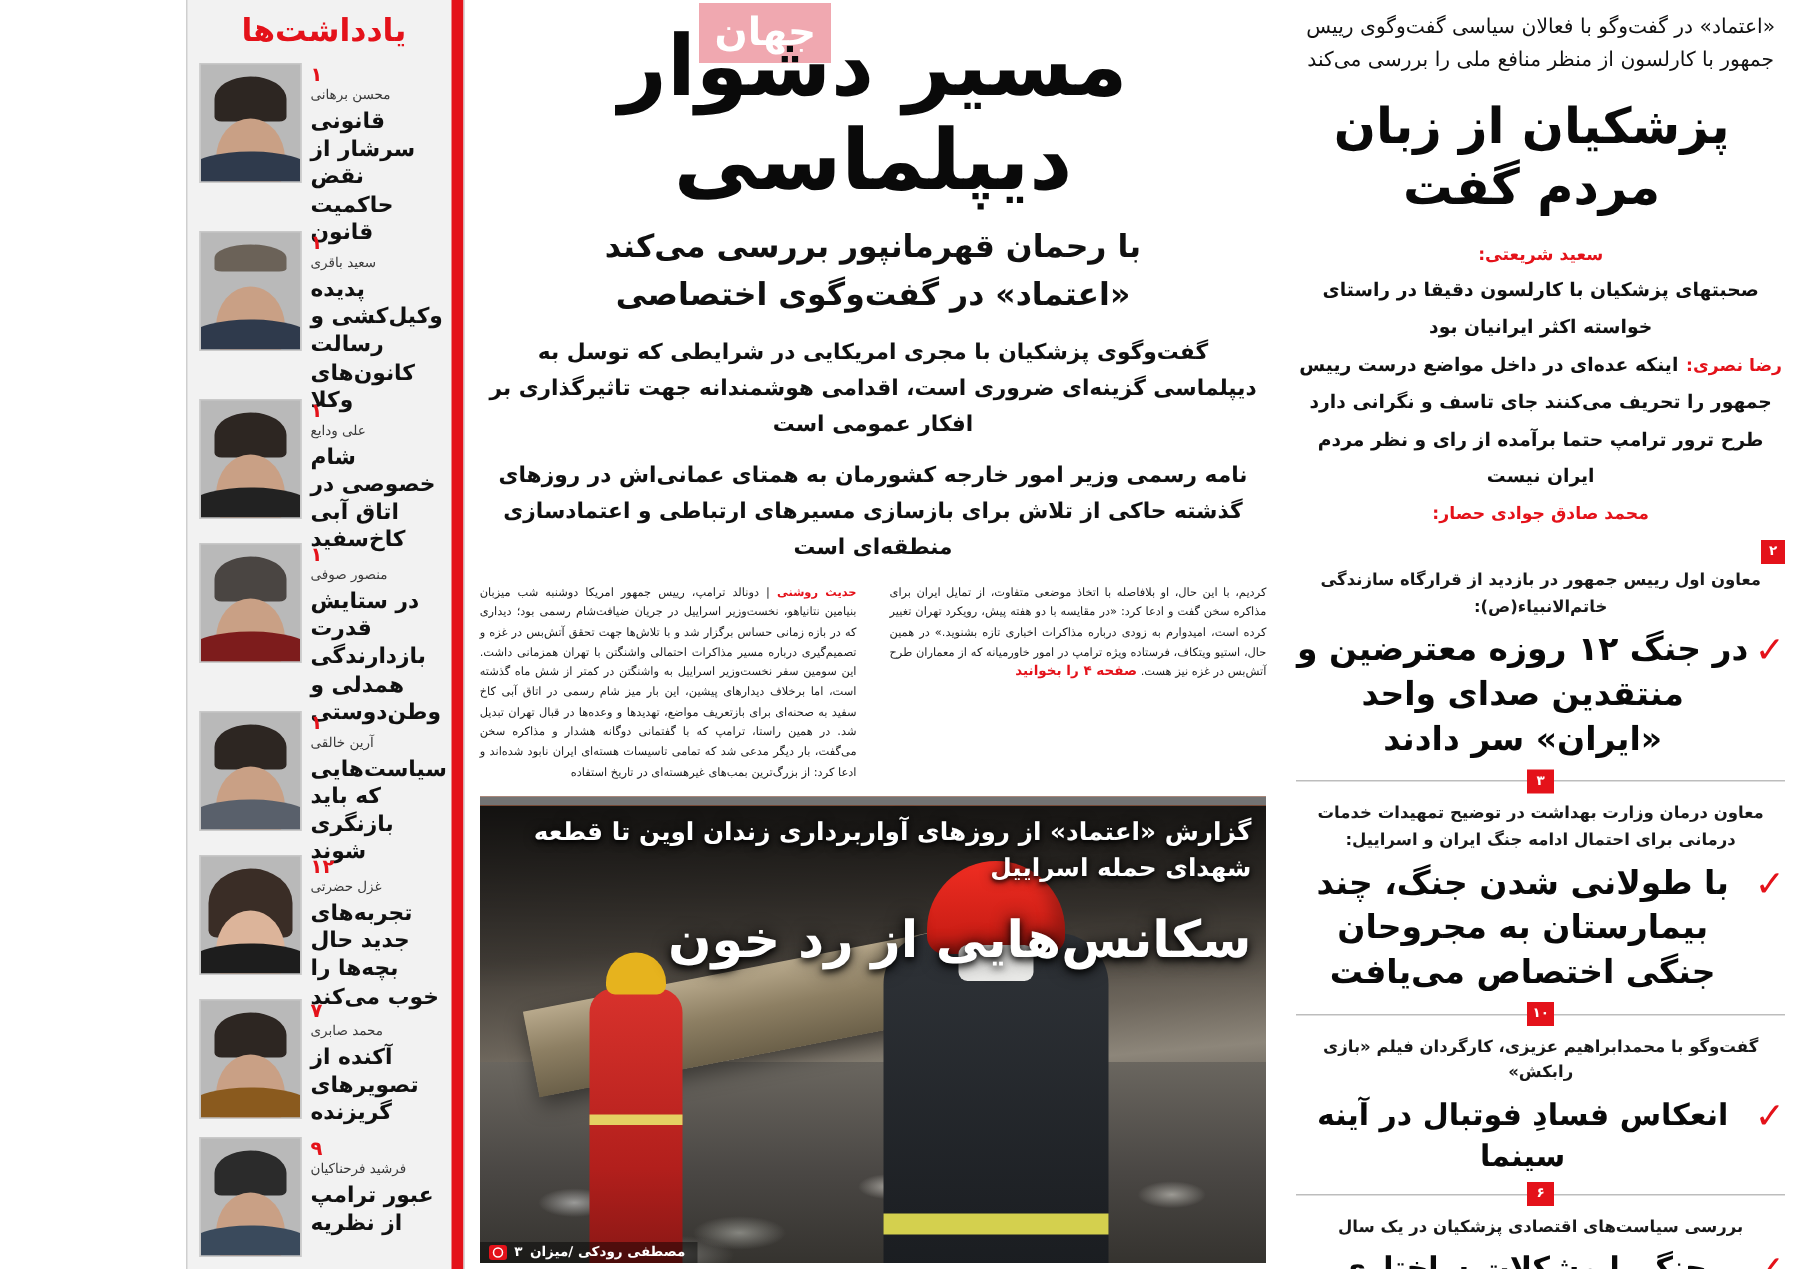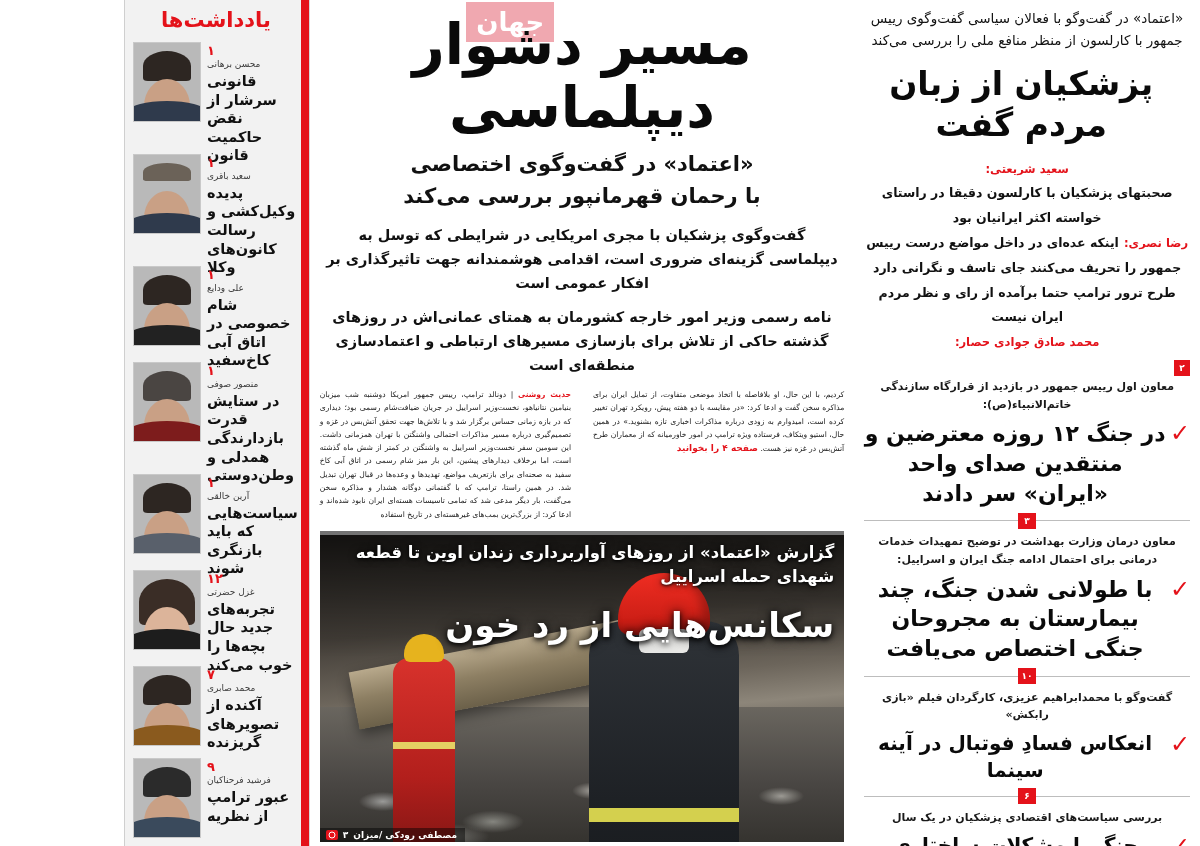--- a/index.html
+++ b/index.html
@@ -185,21 +185,21 @@
     color: #e4121a;
     font-weight: bold;
     font-size: 9px;
   }
 
   
   .photo-block {
     position: relative;
     flex: 1 1 auto;
     margin: 4px 0 4px 0;
-    border-top: 4px solid #737373;
+    border-top: 6px solid #737373;
     overflow: hidden;
     background: #c2410c;
   }
   .photo-art {
     position: absolute;
     inset: 0;
     background:
       linear-gradient(180deg, rgba(0,0,0,0.55) 0%, rgba(0,0,0,0.18) 26%, rgba(0,0,0,0) 40%),
       linear-gradient(175deg, #2a2724 0%, #433e38 30%, #6c655b 48%, #8d867a 58%, #5d5750 70%, #3f3b37 100%);
   }
@@ -563,22 +563,22 @@
         <div class="note-author">فرشید فرحناکیان</div>
         <div class="note-headline">عبور ترامپ از نظریه</div>
       </div>
     </div>
   </aside>
 
   <section class="center">
     <div class="world-tag">جهان</div>
     <h1 class="main-headline">مسیر دشوار دیپلماسی</h1>
     <div class="main-subhead">
+      <div>با رحمان قهرمانپور بررسی می‌کند</div>
       <div>«اعتماد» در گفت‌وگوی اختصاصی</div>
-      <div>با رحمان قهرمانپور بررسی می‌کند</div>
     </div>
     <div class="main-deck">
       <div>گفت‌وگوی پزشکیان با مجری امریکایی در شرایطی که توسل به دیپلماسی گزینه‌ای ضروری است، اقدامی هوشمندانه جهت تاثیرگذاری بر افکار عمومی است</div>
       <div class="deck-2">نامه رسمی وزیر امور خارجه کشورمان به همتای عمانی‌اش در روزهای گذشته حاکی از تلاش برای بازسازی مسیرهای ارتباطی و اعتمادسازی منطقه‌ای است</div>
     </div>
 
     <div class="center-cols">
       <div class="ccol">
         <span class="byline-red">حدیث روشنی</span>
         <span>|</span>

